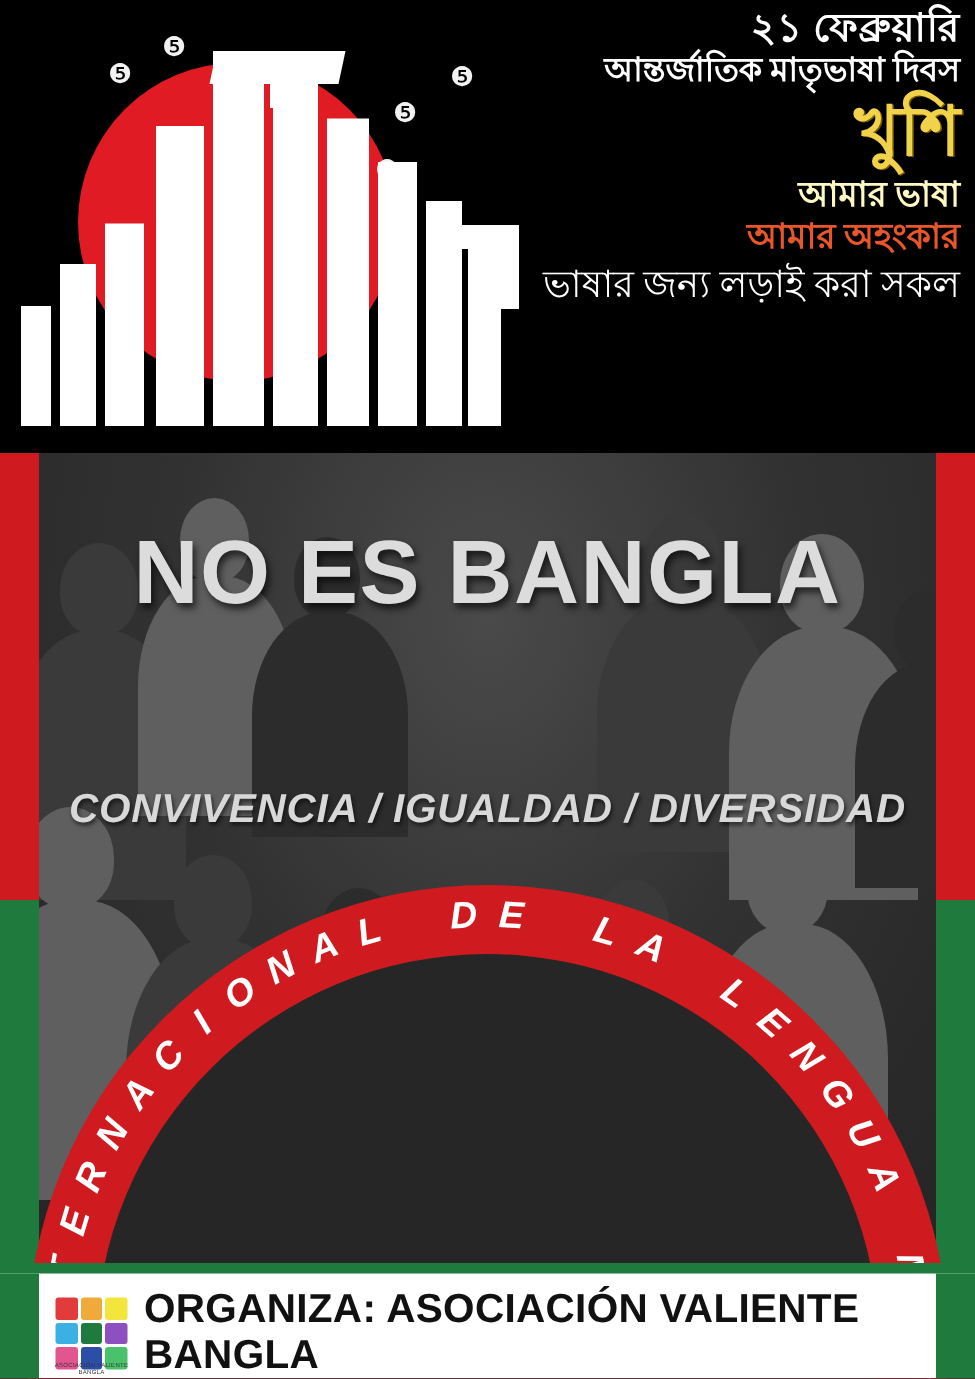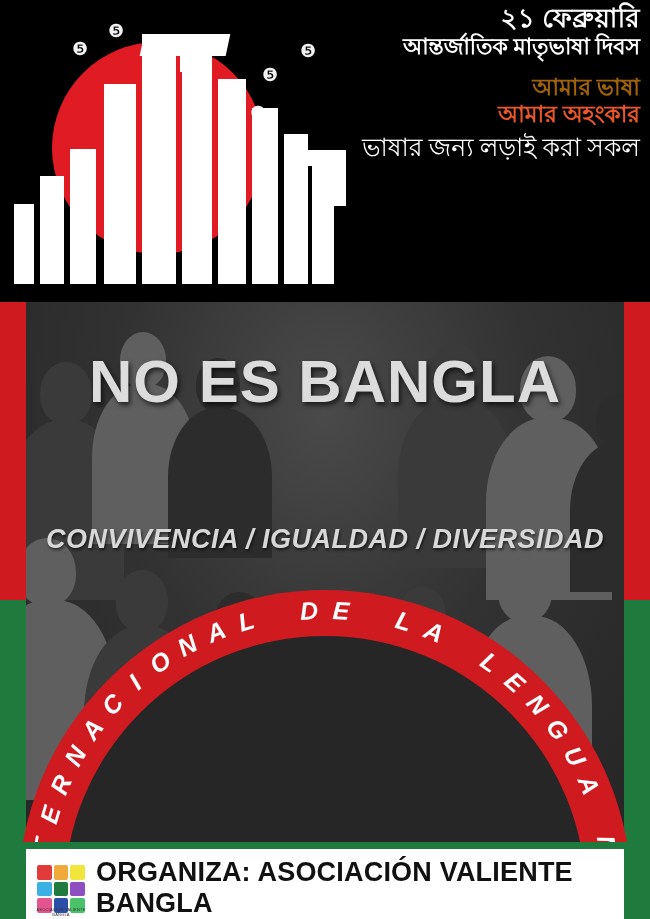--- a/index.html
+++ b/index.html
@@ -88,21 +88,21 @@
   }
   .bl-date { font-size: 26px; font-weight: bold; letter-spacing: .5px; }
   .bl-intl { font-size: 22px; font-weight: bold; margin-top: 2px; }
   .bl-big {
     font-size: 46px;
     font-weight: bold;
     color: #f0d24b;
     margin-top: 2px;
     text-shadow: 1px 1px 0 #7a5c00;
   }
-  .bl-mine { font-size: 23px; font-weight: bold; color: #a16207; margin-top: 15px; }
+  .bl-mine { font-size: 23px; font-weight: bold; color: #fef9c3; margin-top: 4px; }
   .bl-pride { font-size: 23px; font-weight: bold; color: #e8562a; margin-top: 2px; }
   .bl-small1 { font-size: 25px; margin-top: 6px; }
   .bl-small2 { font-size: 19px; margin-top: 1px; }
 
   
   .crowd {
     position: absolute;
     left: 0; top: 302px;
     width: 650px;
     height: 540px;
@@ -338,20 +338,21 @@
 
     <div class="bird" style="left:72px;  top:40px;">❺</div>
     <div class="bird" style="left:108px; top:22px;">❺</div>
     <div class="bird" style="left:262px; top:66px;">❺</div>
     <div class="bird" style="left:300px; top:42px;">❺</div>
     <div class="bird" style="left:250px; top:104px;">❺</div>
 
     <div class="bangla-block">
       <div class="bangla-line bl-date">২১ ফেব্রুয়ারি</div>
       <div class="bangla-line bl-intl">আন্তর্জাতিক মাতৃভাষা দিবস</div>
+      <div class="bangla-line bl-big">খুশি</div>
       <div class="bangla-line bl-mine">আমার ভাষা</div>
       <div class="bangla-line bl-pride">আমার অহংকার</div>
       <div class="bangla-line bl-small1">ভাষার জন্য লড়াই করা সকল</div>
     </div>
   </div>
 
   <div class="crowd">
     <div class="crowd-bg"></div>
 
     <div class="head darker" style="left:40px;  top:60px;  width:52px;  height:62px;"></div>

